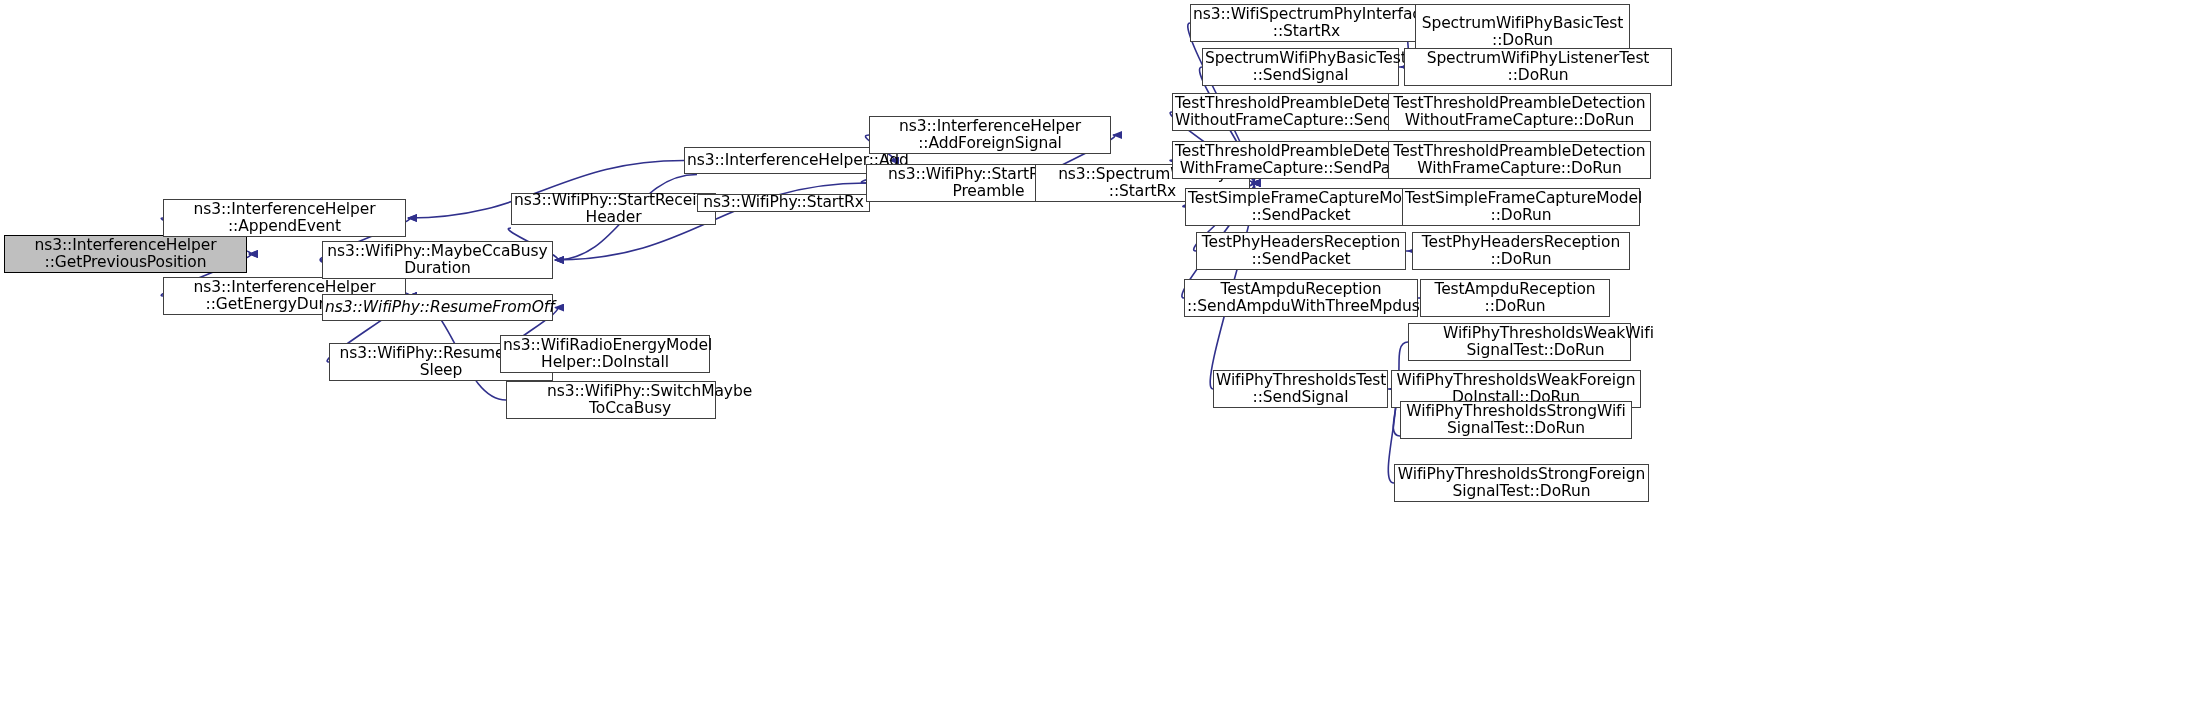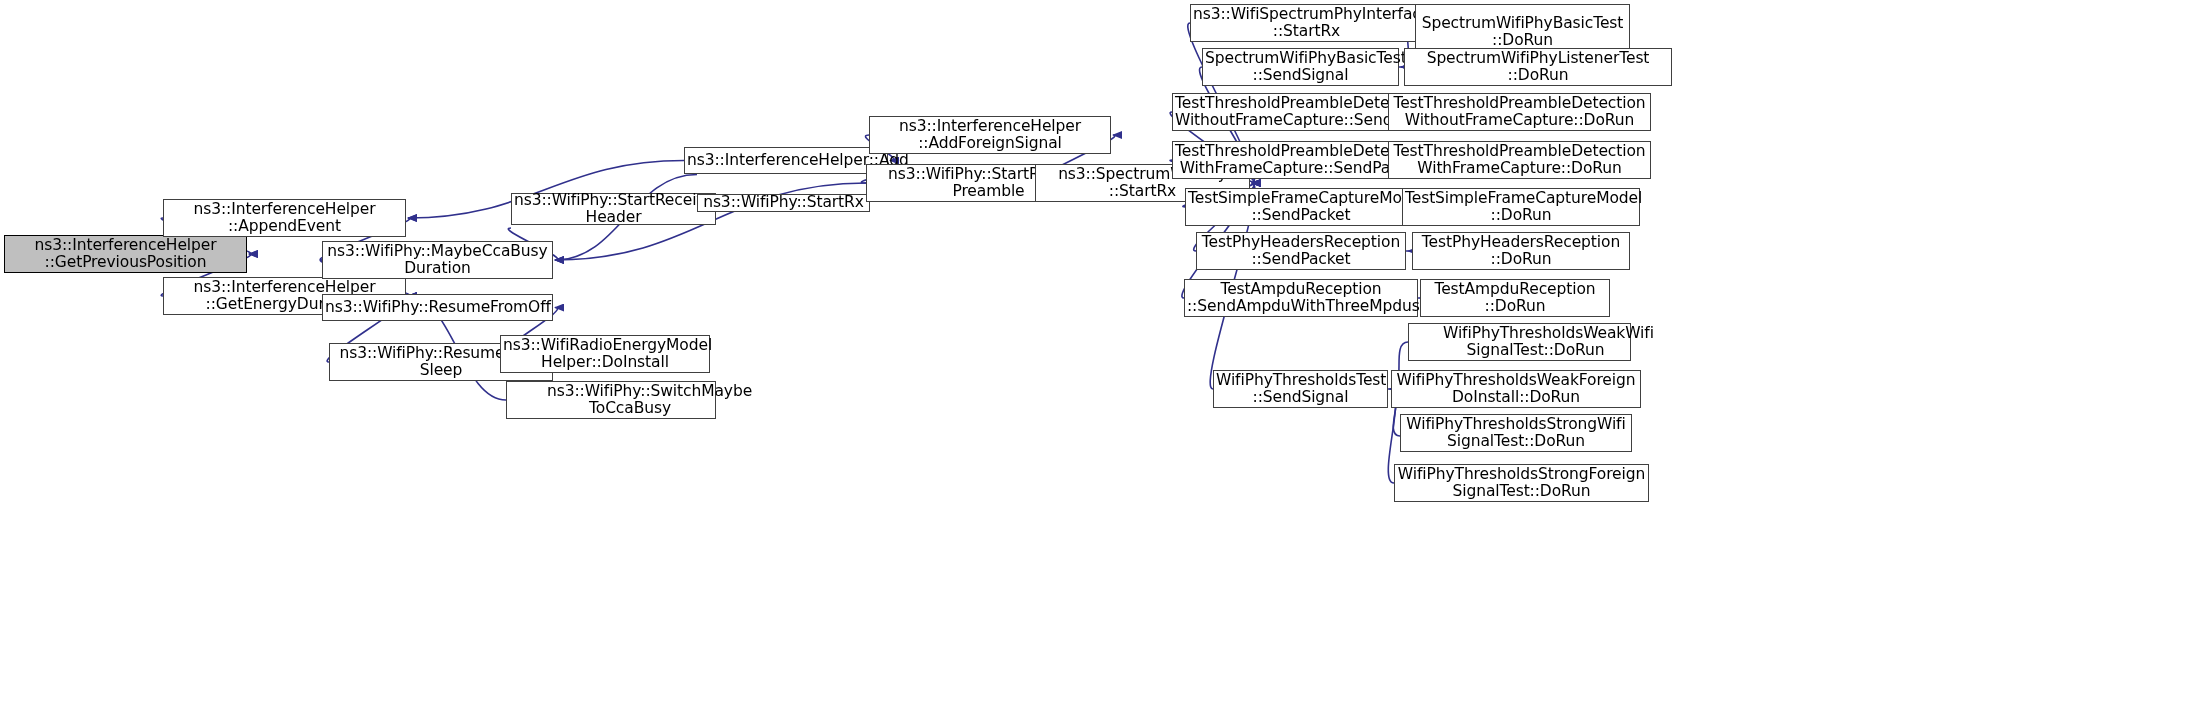--- a/index.html
+++ b/index.html
@@ -98,21 +98,21 @@
   </svg>
   <div id="node-layer">
       <div class="node root" style="left: 4px; top: 235px; width: 243px; height: 38px;"><span>ns3::InterferenceHelper
 ::GetPreviousPosition</span></div>
       <div class="node" style="left: 163px; top: 199px; width: 243px; height: 38px;"><span>ns3::InterferenceHelper
 ::AppendEvent</span></div>
       <div class="node" style="left: 163px; top: 277px; width: 243px; height: 38px;"><span>ns3::InterferenceHelper
 ::GetEnergyDuration</span></div>
       <div class="node" style="left: 322px; top: 241px; width: 231px; height: 38px;"><span>ns3::WifiPhy::MaybeCcaBusy
 Duration</span></div>
-      <div class="node" style="left: 322px; top: 294px; width: 231px; height: 27px;"><span>ns3::WifiPhy::ResumeFromOff</span></div>
+      <div class="node" style="left: 322px; top: 294px; width: 231px; height: 27px; font-style: italic;"><span>ns3::WifiPhy::ResumeFromOff</span></div>
       <div class="node" style="left: 329px; top: 343px; width: 224px; height: 38px;"><span>ns3::WifiPhy::ResumeFrom
 Sleep</span></div>
       <div class="node" style="left: 511px; top: 193px; width: 205px; height: 32px;"><span>ns3::WifiPhy::StartReceive
 Header</span></div>
       <div class="node" style="left: 500px; top: 335px; width: 210px; height: 38px;"><span>ns3::WifiRadioEnergyModel
 Helper::DoInstall</span></div>
       <div class="node" style="left: 506px; top: 381px; width: 210px; height: 38px; padding-left: 40px;"><span>ns3::WifiPhy::SwitchMaybe
 ToCcaBusy</span></div>
       <div class="node" style="left: 684px; top: 147px; width: 204px; height: 27px;"><span>ns3::InterferenceHelper::Add</span></div>
       <div class="node" style="left: 697px; top: 161px; width: 173px; height: 18px; margin-top: 33px;"><span>ns3::WifiPhy::StartRx</span></div>
@@ -149,18 +149,18 @@
       <div class="node" style="left: 1402px; top: 188px; width: 238px; height: 38px;"><span>TestSimpleFrameCaptureModel
 ::DoRun</span></div>
       <div class="node" style="left: 1412px; top: 232px; width: 218px; height: 38px;"><span>TestPhyHeadersReception
 ::DoRun</span></div>
       <div class="node" style="left: 1420px; top: 279px; width: 190px; height: 38px;"><span>TestAmpduReception
 ::DoRun</span></div>
       <div class="node" style="left: 1408px; top: 323px; width: 223px; height: 38px; padding-left: 34px;"><span>WifiPhyThresholdsWeakWifi
 SignalTest::DoRun</span></div>
       <div class="node" style="left: 1391px; top: 370px; width: 250px; height: 38px;"><span>WifiPhyThresholdsWeakForeign
 DoInstall::DoRun</span></div>
-      <div class="node" style="left: 1400px; top: 414px; width: 232px; height: 38px;"><span>WifiPhyThresholdsStrongWifi
+      <div class="node" style="left: 1400px; top: 401px; width: 232px; height: 38px;"><span>WifiPhyThresholdsStrongWifi
 SignalTest::DoRun</span></div>
       <div class="node" style="left: 1394px; top: 464px; width: 255px; height: 38px;"><span>WifiPhyThresholdsStrongForeign
 SignalTest::DoRun</span></div>
     </div>
 </div>
 
 </body></html>

